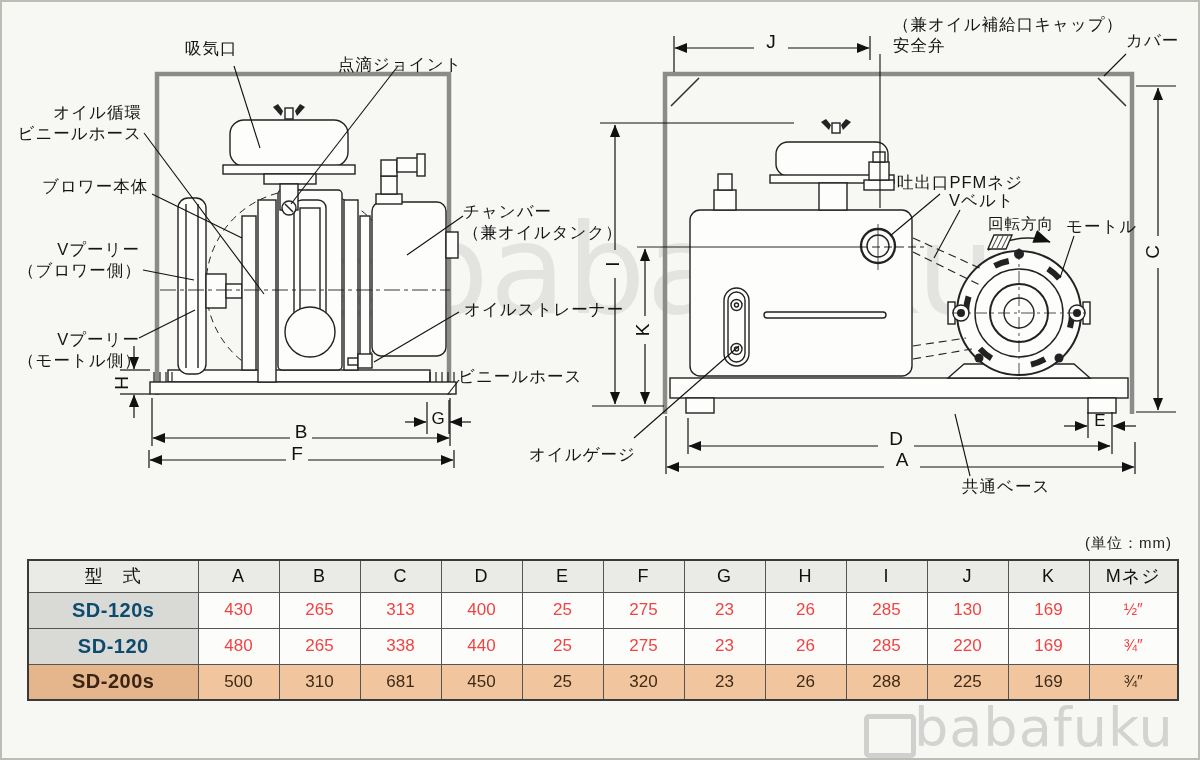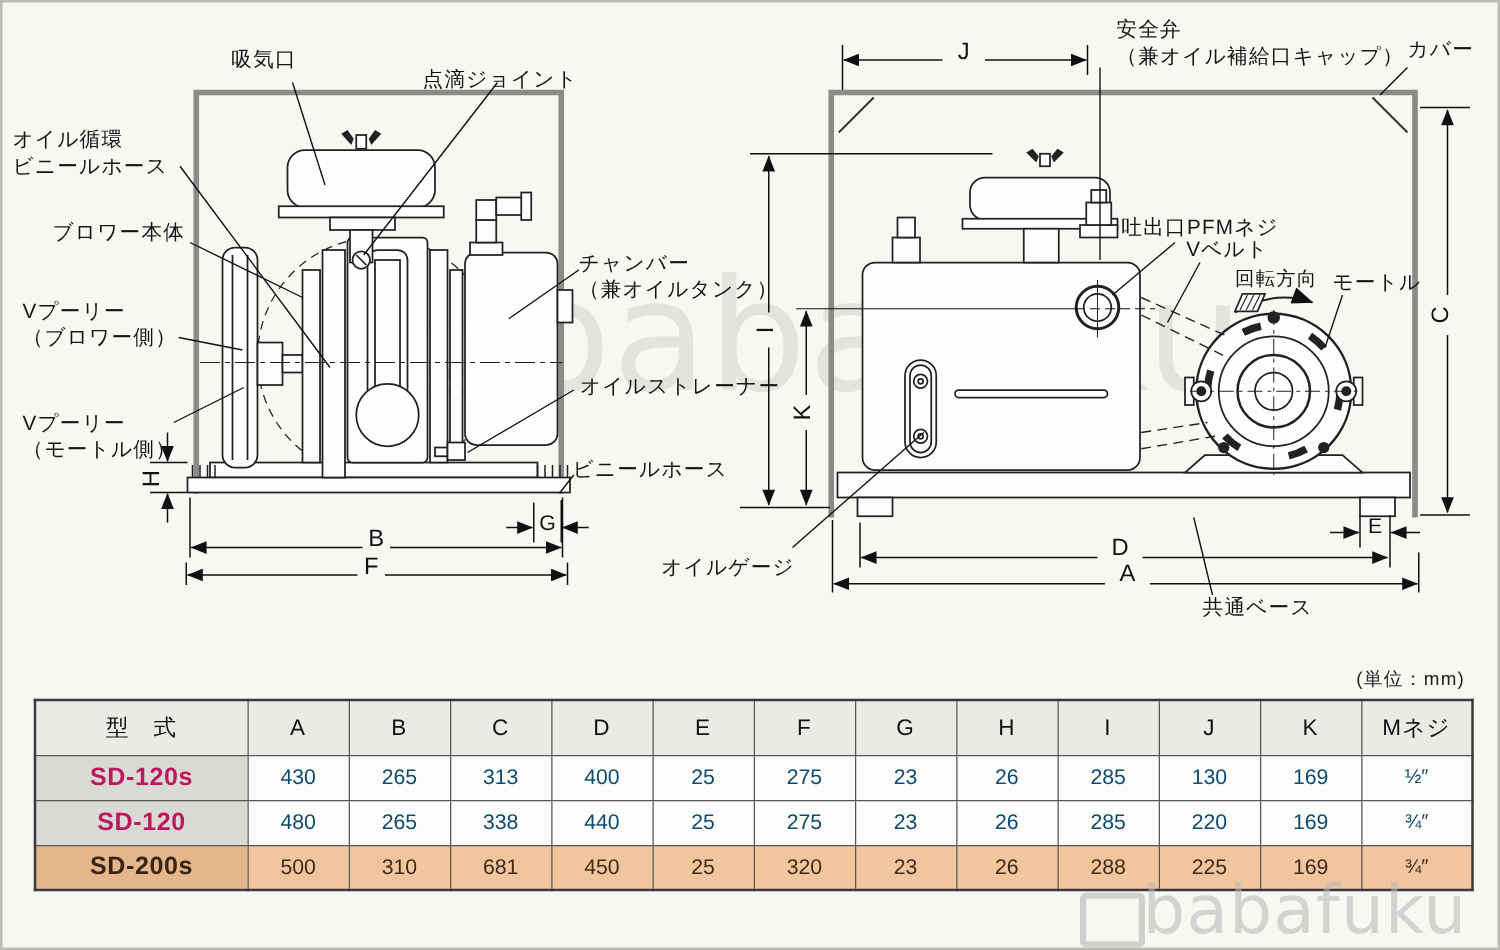--- a/index.html
+++ b/index.html
@@ -6,21 +6,21 @@
   .page{
     position:relative;width:1200px;height:760px;background:#f7f7f4;
     border:2px solid #bdbdb8;box-sizing:border-box;overflow:hidden;
     font-family:"Liberation Sans","DejaVu Sans",sans-serif;color:#111;
   }
   svg{position:absolute;left:0;top:0;z-index:2;}
   .lbl{
     position:absolute;z-index:3;font-size:16.5px;line-height:1.3;
     letter-spacing:1px;color:#151515;white-space:nowrap;
   }
-  .lbl.r{text-align:left;}
+  .lbl.r{text-align:right;}
   .dimc{
     position:absolute;z-index:3;font-size:19px;color:#111;
     transform:translate(-50%,-50%);white-space:nowrap;
     font-family:"Liberation Sans",sans-serif;
   }
   .dimc.vert{transform:translate(-50%,-50%) rotate(-90deg);}
   .dimc.small{font-size:17px;}
   .unit-note{position:absolute;z-index:3;right:26px;top:532px;font-size:15px;letter-spacing:1px;color:#222;}
   
   .wm-main{position:absolute;z-index:1;left:408px;top:196px;font-size:124px;
@@ -35,25 +35,25 @@
     font-family:"DejaVu Sans",sans-serif;}
   .wm-logo2{position:absolute;z-index:6;left:862px;top:712px;width:42px;height:34px;
     border:5px solid rgba(170,170,170,0.5);border-radius:5px;pointer-events:none;}
   
   .spec{
     position:absolute;z-index:4;left:25px;top:557px;width:1150px;
     border-collapse:collapse;table-layout:fixed;background:#fcfcfa;
     border:2px solid #3a3a3a;
   }
   .spec th,.spec td{border:1px solid #555;text-align:center;padding:0;vertical-align:middle;}
-  .spec thead tr{height:44px;}
+  .spec thead tr{height:32px;}
   .spec tbody tr{height:36px;}
   .spec thead th{background:#eaeae7;font-weight:normal;font-size:18px;letter-spacing:1px;}
-  .spec tbody td{background:#fcfcfa;font-size:17px;color:#0c4a6e;}
-  .spec tbody th.model{background:#d9d9d6;font-weight:bold;font-size:20px;letter-spacing:0.5px;color:#be185d;}
+  .spec tbody td{background:#fcfcfa;font-size:17px;color:#ef4444;}
+  .spec tbody th.model{background:#d9d9d6;font-weight:bold;font-size:20px;letter-spacing:0.5px;color:#0c4a6e;}
   .spec tr.hl td{background:#f1c69f;color:#3f2a16;}
   .spec tr.hl th.model{background:#e5b68c;color:#3a2414;}
   .spec .mcol{font-size:16px;}
 </style>
 </head>
 <body>
 
 <div class="page">
 
   <div class="wm-logo">
@@ -301,22 +301,22 @@
   </div>
   <div class="lbl" style="left:461px;top:199px">
     <div>チャンバー</div>
     <div>（兼オイルタンク）</div>
   </div>
   <div class="lbl" style="left:462px;top:297px">オイルストレーナー</div>
   <div class="lbl" style="left:456px;top:364px">ビニールホース</div>
   <div class="lbl" style="left:527px;top:442px">オイルゲージ</div>
 
   <div class="lbl" style="left:891px;top:12px">
+    <div>（兼オイル補給口キャップ）</div>
     <div>安全弁</div>
-    <div>（兼オイル補給口キャップ）</div>
   </div>
   <div class="lbl" style="left:1124px;top:28px">カバー</div>
   <div class="lbl" style="left:895px;top:170px">吐出口PFMネジ</div>
   <div class="lbl" style="left:947px;top:188px">Vベルト</div>
   <div class="lbl" style="left:986px;top:212px;font-size:15.5px">回転方向</div>
   <div class="lbl" style="left:1064px;top:214px">モートル</div>
   <div class="lbl" style="left:960px;top:474px">共通ベース</div>
 
   <div class="dimc vert" style="left:120px;top:381px">H</div>
   <div class="dimc" style="left:299px;top:430px">B</div>

